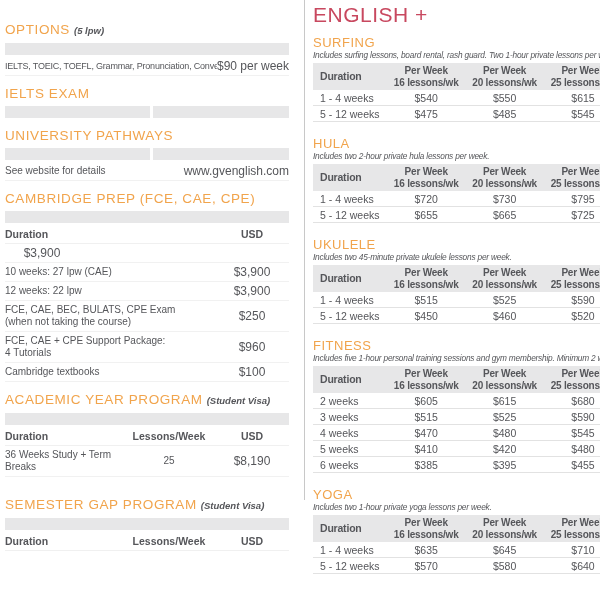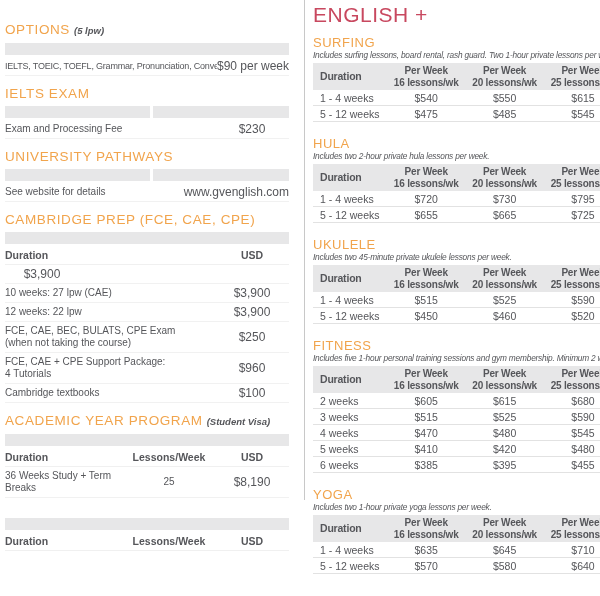--- a/index.html
+++ b/index.html
@@ -53,24 +53,20 @@
           <div class="lab">IELTS, TOEIC, TOEFL, Grammar, Pronunciation, Conversation, etc.</div>
           <div class="val">$90 per week</div>
         </div>
       </section>
       <section class="lsec sec-ielts-exam">
         <h2 class="sec-title"><span>IELTS EXAM</span></h2>
         <div class="bar-row">
           <div class="bar b1"></div>
           <div class="bar b2"></div>
         </div>
-        <div class="lrow">
-          <div class="lab">Exam and Processing Fee</div>
-          <div class="val">$230</div>
-        </div>
       </section>
       <section class="lsec sec-university-pathways">
         <h2 class="sec-title"><span>UNIVERSITY PATHWAYS</span></h2>
         <div class="bar-row">
           <div class="bar b1"></div>
           <div class="bar b2"></div>
         </div>
         <div class="lrow">
           <div class="lab">See website for details</div>
           <div class="val link">www.gvenglish.com</div>
@@ -121,20 +117,21 @@
           <div class="mid">Lessons/Week</div>
           <div class="val">USD</div>
         </div>
         <div class="lrow">
           <div class="lab">36 Weeks Study + Term Breaks</div>
           <div class="mid">25</div>
           <div class="val">$8,190</div>
         </div>
       </section>
       <section class="lsec sec-semester-gap">
+        <h2 class="sec-title"><span>SEMESTER GAP PROGRAM</span><span class="suffix">(Student Visa)</span></h2>
         <div class="bar-row">
           <div class="bar"></div>
         </div>
         <div class="lhead">
           <div class="lab">Duration</div>
           <div class="mid">Lessons/Week</div>
           <div class="val">USD</div>
         </div>
       </section>
     </div>

